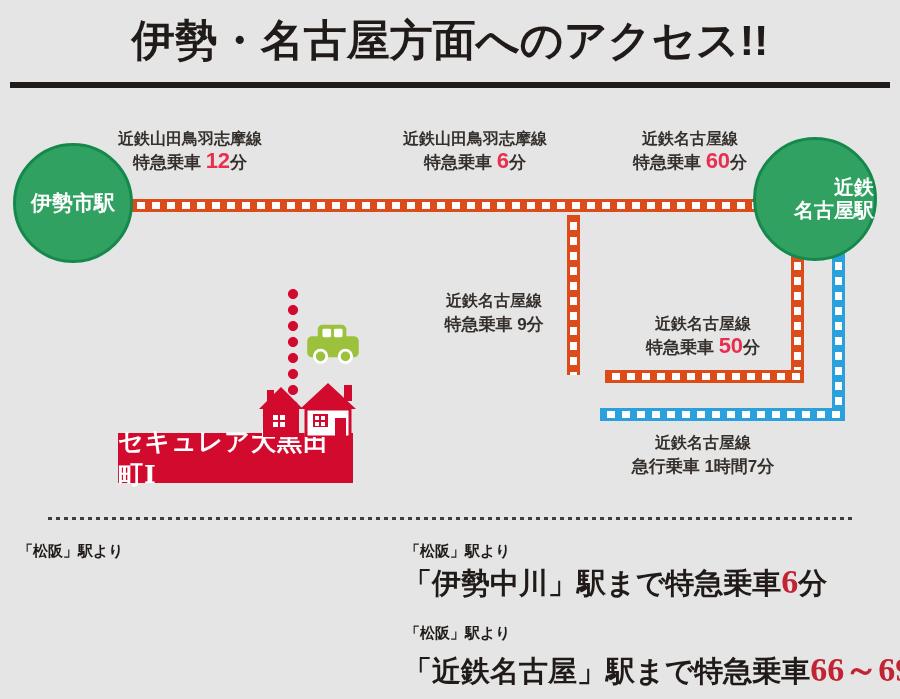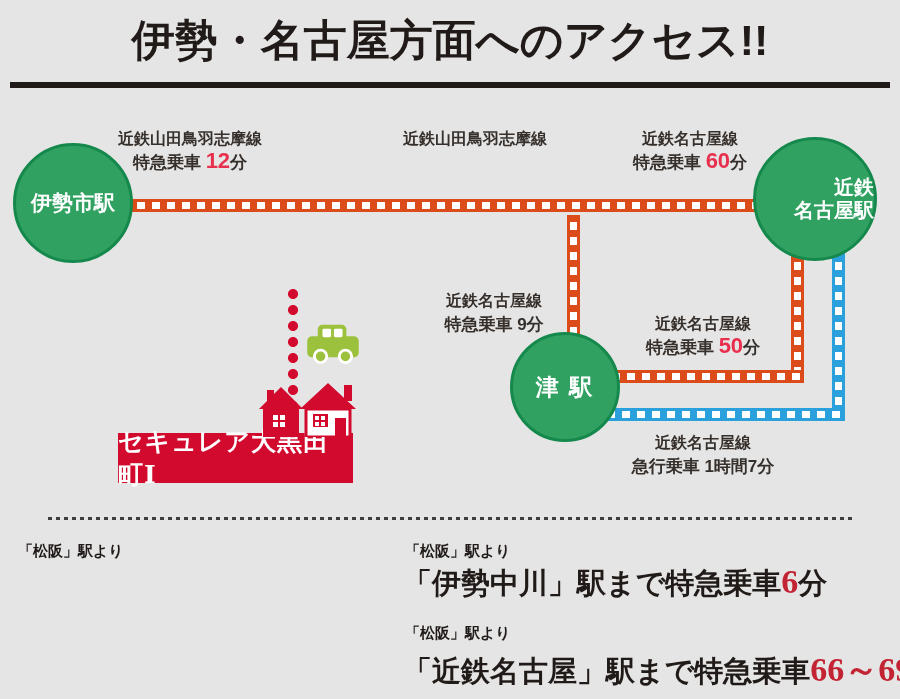--- a/index.html
+++ b/index.html
@@ -107,30 +107,28 @@
 
   <div class="banner">セキュレア大黒田町Ⅰ</div>
 
   <div class="station st-iseshi">
     <span>伊勢市駅</span>
   </div>
   <div class="station st-nagoya">
     <span>近鉄</span>
     <span>名古屋駅</span>
   </div>
-  <div class="station st-tsu">
-    <span>津 駅</span>
-  </div>
 
   <div class="seg-label" style="left:80px;top:129px;">
     <div class="l1">近鉄山田鳥羽志摩線</div>
     <div class="l2"><span>特急乗車 </span><span class="num">12</span><span>分</span></div>
   </div>
   <div class="seg-label" style="left:365px;top:129px;">
     <div class="l1">近鉄山田鳥羽志摩線</div>
+    <div class="l2"><span>特急乗車 </span><span class="num">6</span><span>分</span></div>
   </div>
   <div class="seg-label" style="left:580px;top:129px;">
     <div class="l1">近鉄名古屋線</div>
     <div class="l2"><span>特急乗車 </span><span class="num">60</span><span>分</span></div>
   </div>
   <div class="seg-label" style="left:384px;top:291px;">
     <div class="l1">近鉄名古屋線</div>
     <div class="l2"><span>特急乗車 9分</span><span class="num"></span><span></span></div>
   </div>
   <div class="seg-label" style="left:593px;top:314px;">

